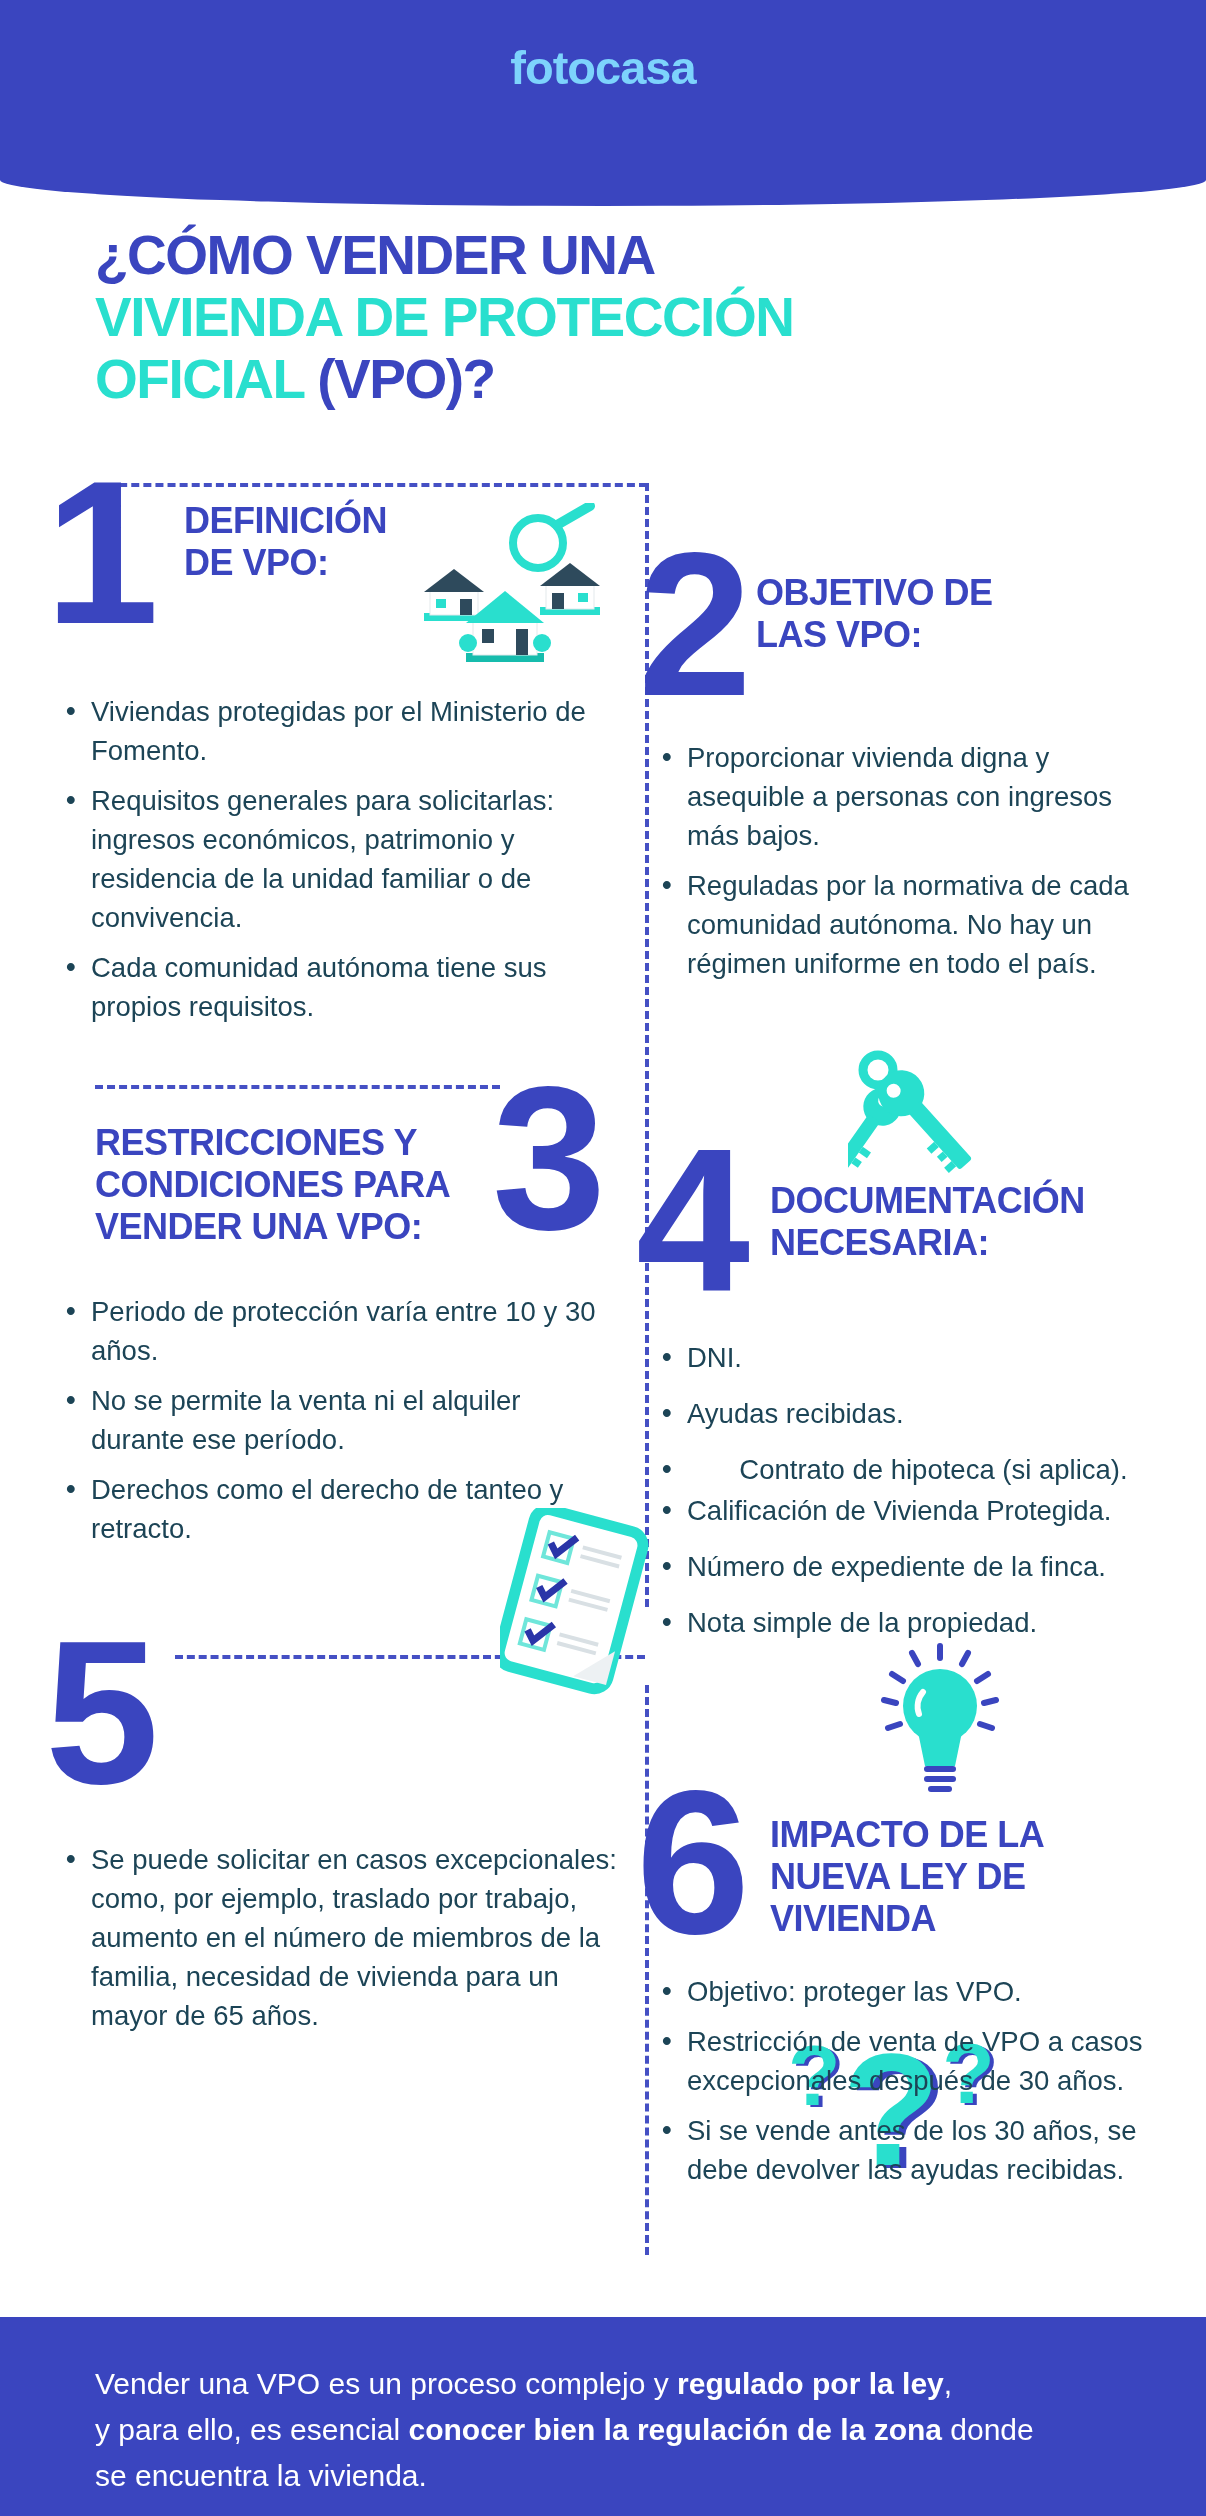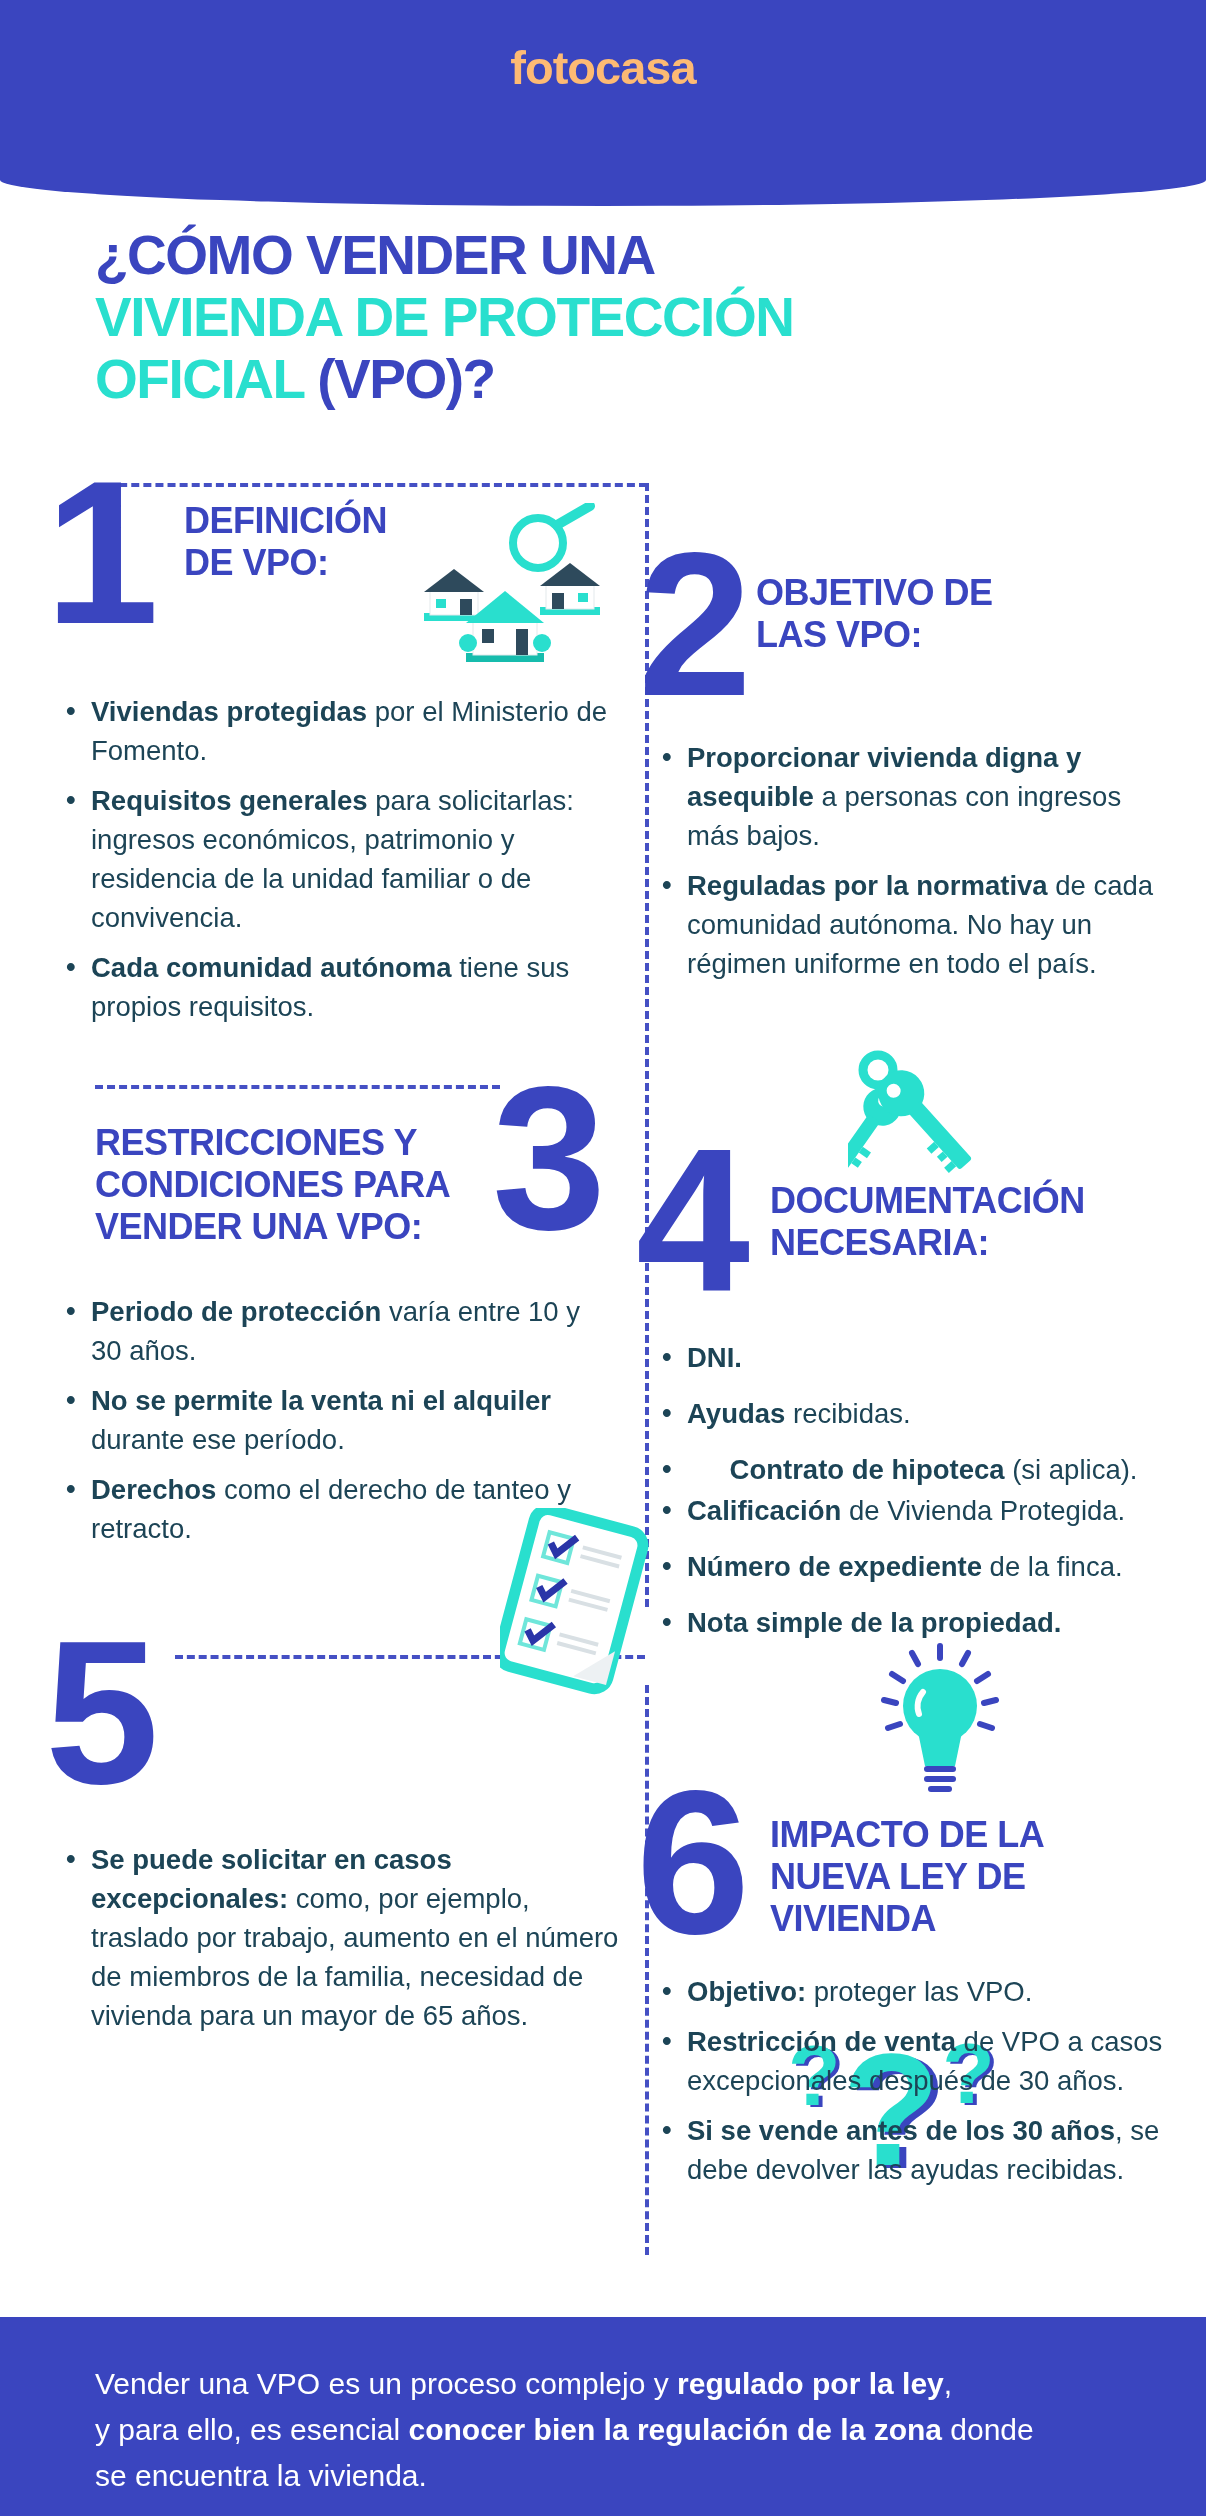--- a/index.html
+++ b/index.html
@@ -15,41 +15,41 @@
     font-family:"Liberation Sans", sans-serif;overflow:hidden;
   }
   
   .header{
     position:absolute;top:0;left:0;width:1206px;height:206px;
     background:var(--blue);
     border-radius:0 0 50% 50% / 0 0 26px 26px;
   }
   .logo{
     position:absolute;top:40px;left:0;width:1206px;text-align:center;
-    color:#fdba74;font-size:47px;font-weight:700;letter-spacing:-1px;
+    color:#7dd3fc;font-size:47px;font-weight:700;letter-spacing:-1px;
   }
   
   .main-title{position:absolute;left:95px;top:224px;font-weight:700;
     font-size:55px;line-height:62px;letter-spacing:-1.5px;}
   .t-blue{color:var(--blue);}
   .t-teal{color:var(--teal);text-align:center;}
   
   .hdash{position:absolute;border-top:4px dashed var(--dash);height:0;}
   .vdash{position:absolute;border-left:4px dashed var(--dash);width:0;}
   
   .big-num{position:absolute;color:var(--blue);font-weight:700;
     font-size:205px;line-height:152px;letter-spacing:-4px;}
   
   .sec-title{position:absolute;color:var(--blue);font-weight:700;
     font-size:36px;line-height:42px;letter-spacing:-0.5px;}
   
   .bullets{position:absolute;color:var(--dark);font-size:27.5px;line-height:39px;}
   .bullet{position:relative;padding-left:27px;margin-bottom:11px;}
   .bullet::before{content:"•";position:absolute;left:2px;top:-1px;font-weight:700;color:var(--dark);}
-  .bb{font-weight:700;}
+  .bb{font-weight:400;}
   .icon{position:absolute;}
   
   .qmarks{position:absolute;left:788px;top:2032px;display:flex;align-items:flex-start;
     color:var(--teal);font-weight:700;}
   .q-small{font-size:86px;line-height:86px;text-shadow:4px 2px 0 var(--blue);}
   .q-big{font-size:160px;line-height:140px;margin:8px 2px 0 2px;text-shadow:7px 3px 0 var(--blue);}
   .q-right{margin-top:-2px;}
   
   .footer{position:absolute;left:0;top:2317px;width:1206px;height:199px;background:var(--blue);}
   .footer-text{position:absolute;left:95px;top:44px;color:#fff;font-size:30px;line-height:46px;width:1080px;}

